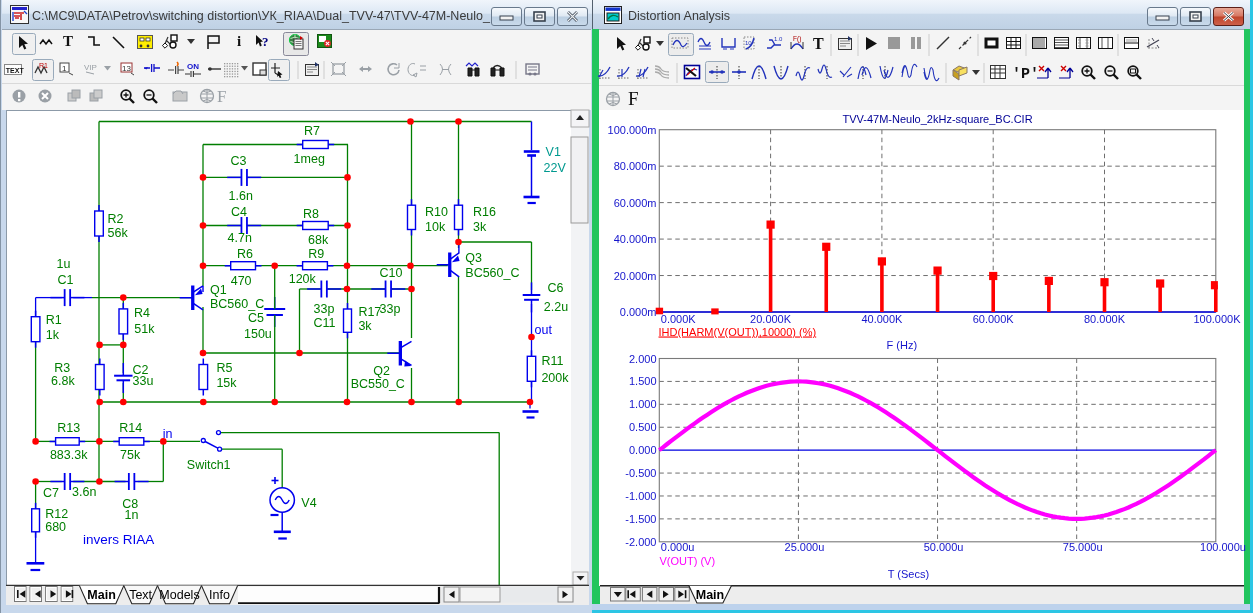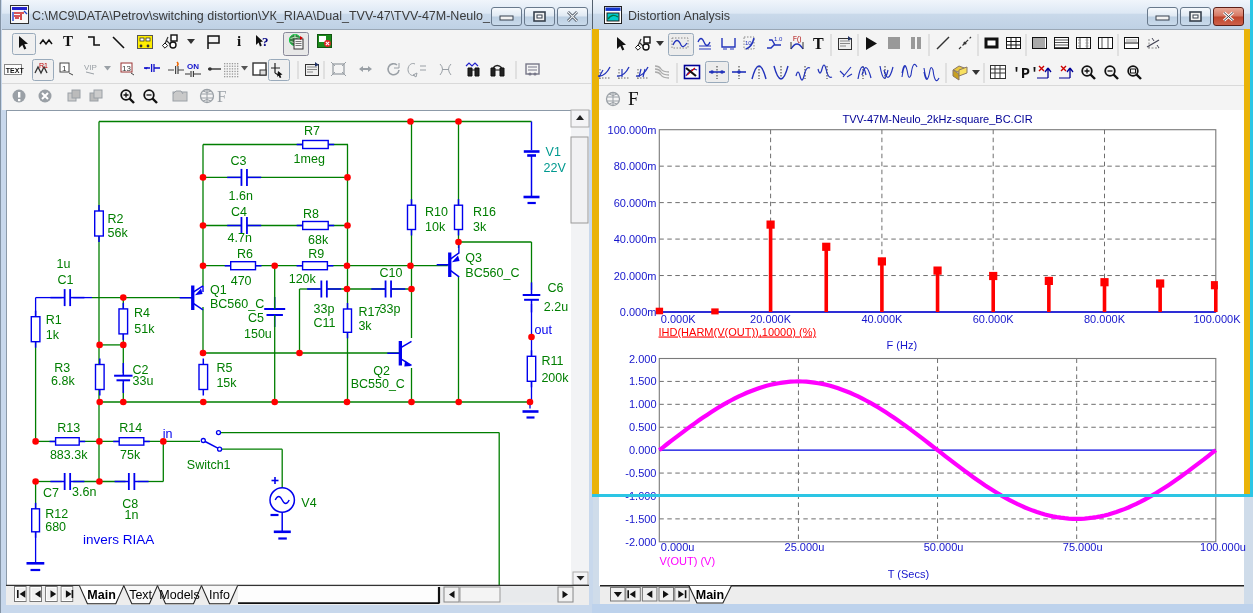--- a/index.html
+++ b/index.html
@@ -1,16 +1,16 @@
 <!DOCTYPE html>
 <html><head><meta charset="utf-8"><style>
 html,body{margin:0;padding:0;width:1253px;height:613px;overflow:hidden;background:#cfdcea;font-family:"Liberation Sans",sans-serif;}
 .abs{position:absolute;}
 #lw{position:absolute;left:0;top:0;width:592px;height:613px;background:#c8d8ec;border-left:1px solid #8494a5;}
-#rw{position:absolute;left:592px;top:0;width:661px;height:497px;background:#eab308;}
+#rw{position:absolute;left:592px;top:0;width:661px;height:613px;background:#22c55e;}
 #rw:after{content:"";position:absolute;right:0;top:0;bottom:0;width:3px;background:#2cc5e4;}
 #rw .btm{position:absolute;left:0;right:0;bottom:0;height:3px;background:#2cc5e4;}
 .titlebar{position:absolute;left:1px;top:0px;height:29px;background:linear-gradient(#f0f5fb 0%,#dde8f4 45%,#c9d9ea 50%,#bfd1e5 100%);}
 .cap{position:absolute;top:7px;width:29px;height:17px;border:1px solid #68798c;border-radius:3px;background:linear-gradient(#f6f9fc 0%,#dfe9f3 48%,#bccfe2 52%,#c9daeb 100%);}
 .cap svg{position:absolute;left:0;top:0;}
 .toolrow{position:absolute;background:#f4f4f4;}
 .ttl{position:absolute;top:9px;font-size:12.5px;color:#3a3a3a;white-space:nowrap;overflow:hidden;}
 </style></head>
 <body>
 <div id="lw">

